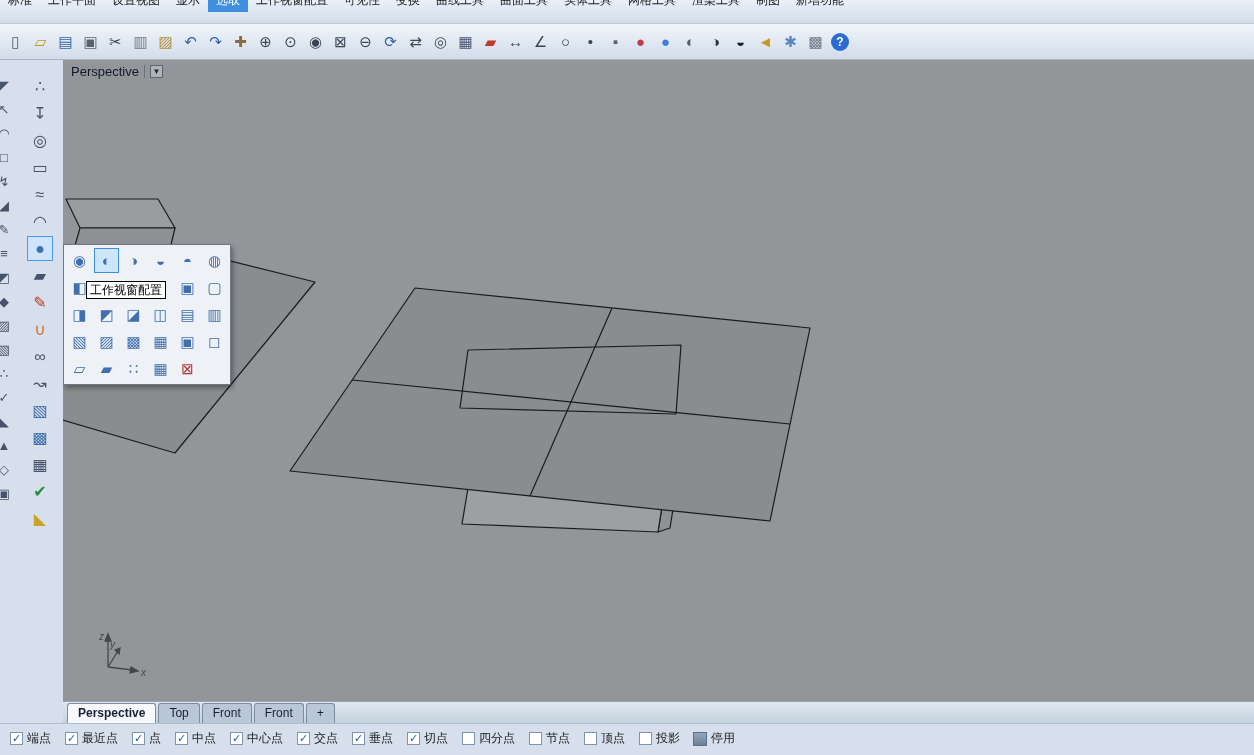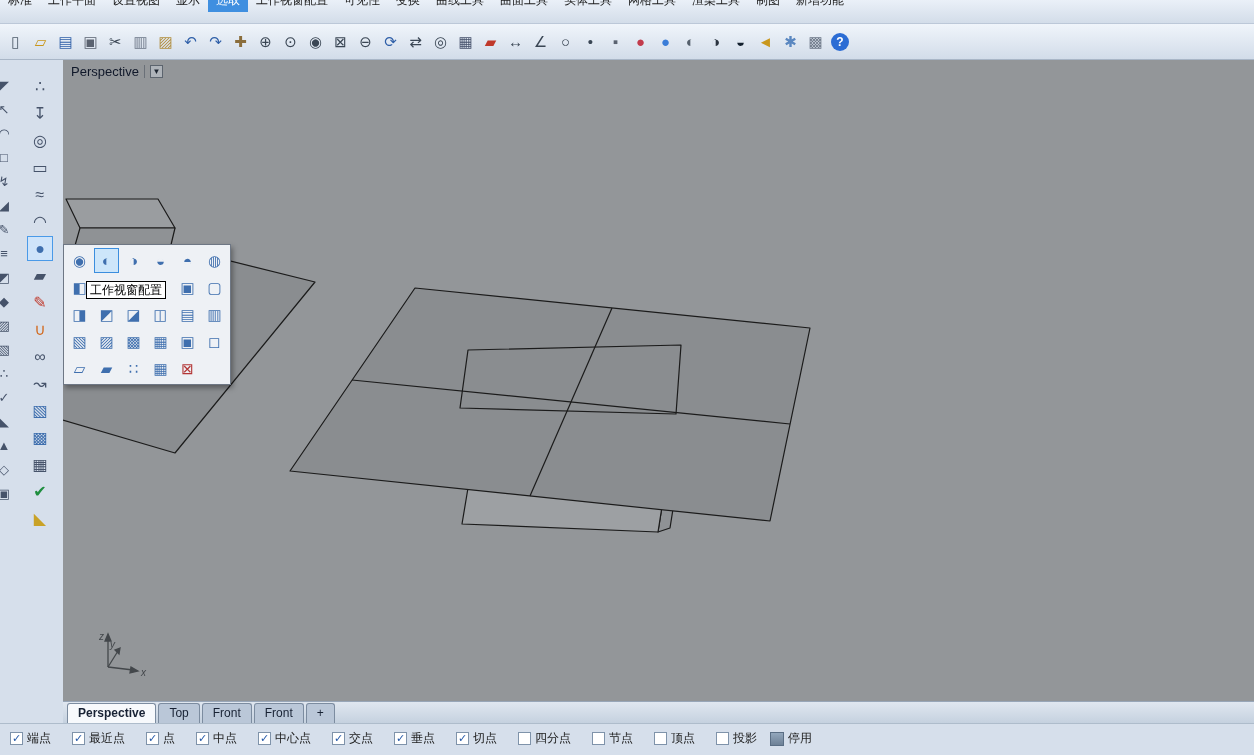--- a/index.html
+++ b/index.html
@@ -32,21 +32,21 @@
   .fly-cell{width:25px;height:25px;margin:1px;display:flex;align-items:center;justify-content:center;font-size:15px;color:#3f6fae;border:1px solid transparent}
   .fly-cell[data-state="highlighted"]{background:#cde6fa;border-color:#3b8ede}
   .fly-cell[data-state="spacer"]{visibility:hidden}
   .fly-tooltip{position:absolute;left:22px;top:36px;z-index:5;background:#fff;border:1px solid #000;padding:0 3px;font-size:12px;line-height:16px;color:#000;white-space:nowrap}
 
   .tabs{height:22px;display:flex;align-items:flex-end;gap:2px;padding-left:4px;background:linear-gradient(#e0e7f0,#c5d1df);border-top:1px solid #98a6b8}
   .tab{font-size:12px;padding:2px 10px 3px;background:#bac7d8;border:1px solid #7c8ca0;border-bottom:none;border-radius:3px 3px 0 0;color:#182234}
   .tab[data-active="true"]{background:#f7f9fc;font-weight:bold}
 
   .statusbar{height:48px;display:flex;align-items:flex-start;gap:13px;padding:6px 10px;background:#d6dfeb;border-top:1px solid #aebccb;font-size:12px}
-  .osnap-row{display:flex;gap:21px}
+  .osnap-row{display:flex;gap:14px}
   .osnap{display:flex;align-items:center;gap:4px}
   .cb{width:13px;height:13px;background:#fff;border:1px solid #7f93aa;font-size:11px;line-height:11px;text-align:center;color:#2458a8}
   .cb[data-on="true"]::after{content:"✓"}
   .disable-box{width:14px;height:14px;background:linear-gradient(#93a7bc,#6e8196);border:1px solid #5a6e84}
 </style>
 </head>
 <body>
 
 <div class="menubar">
   <div class="menubar-row">

